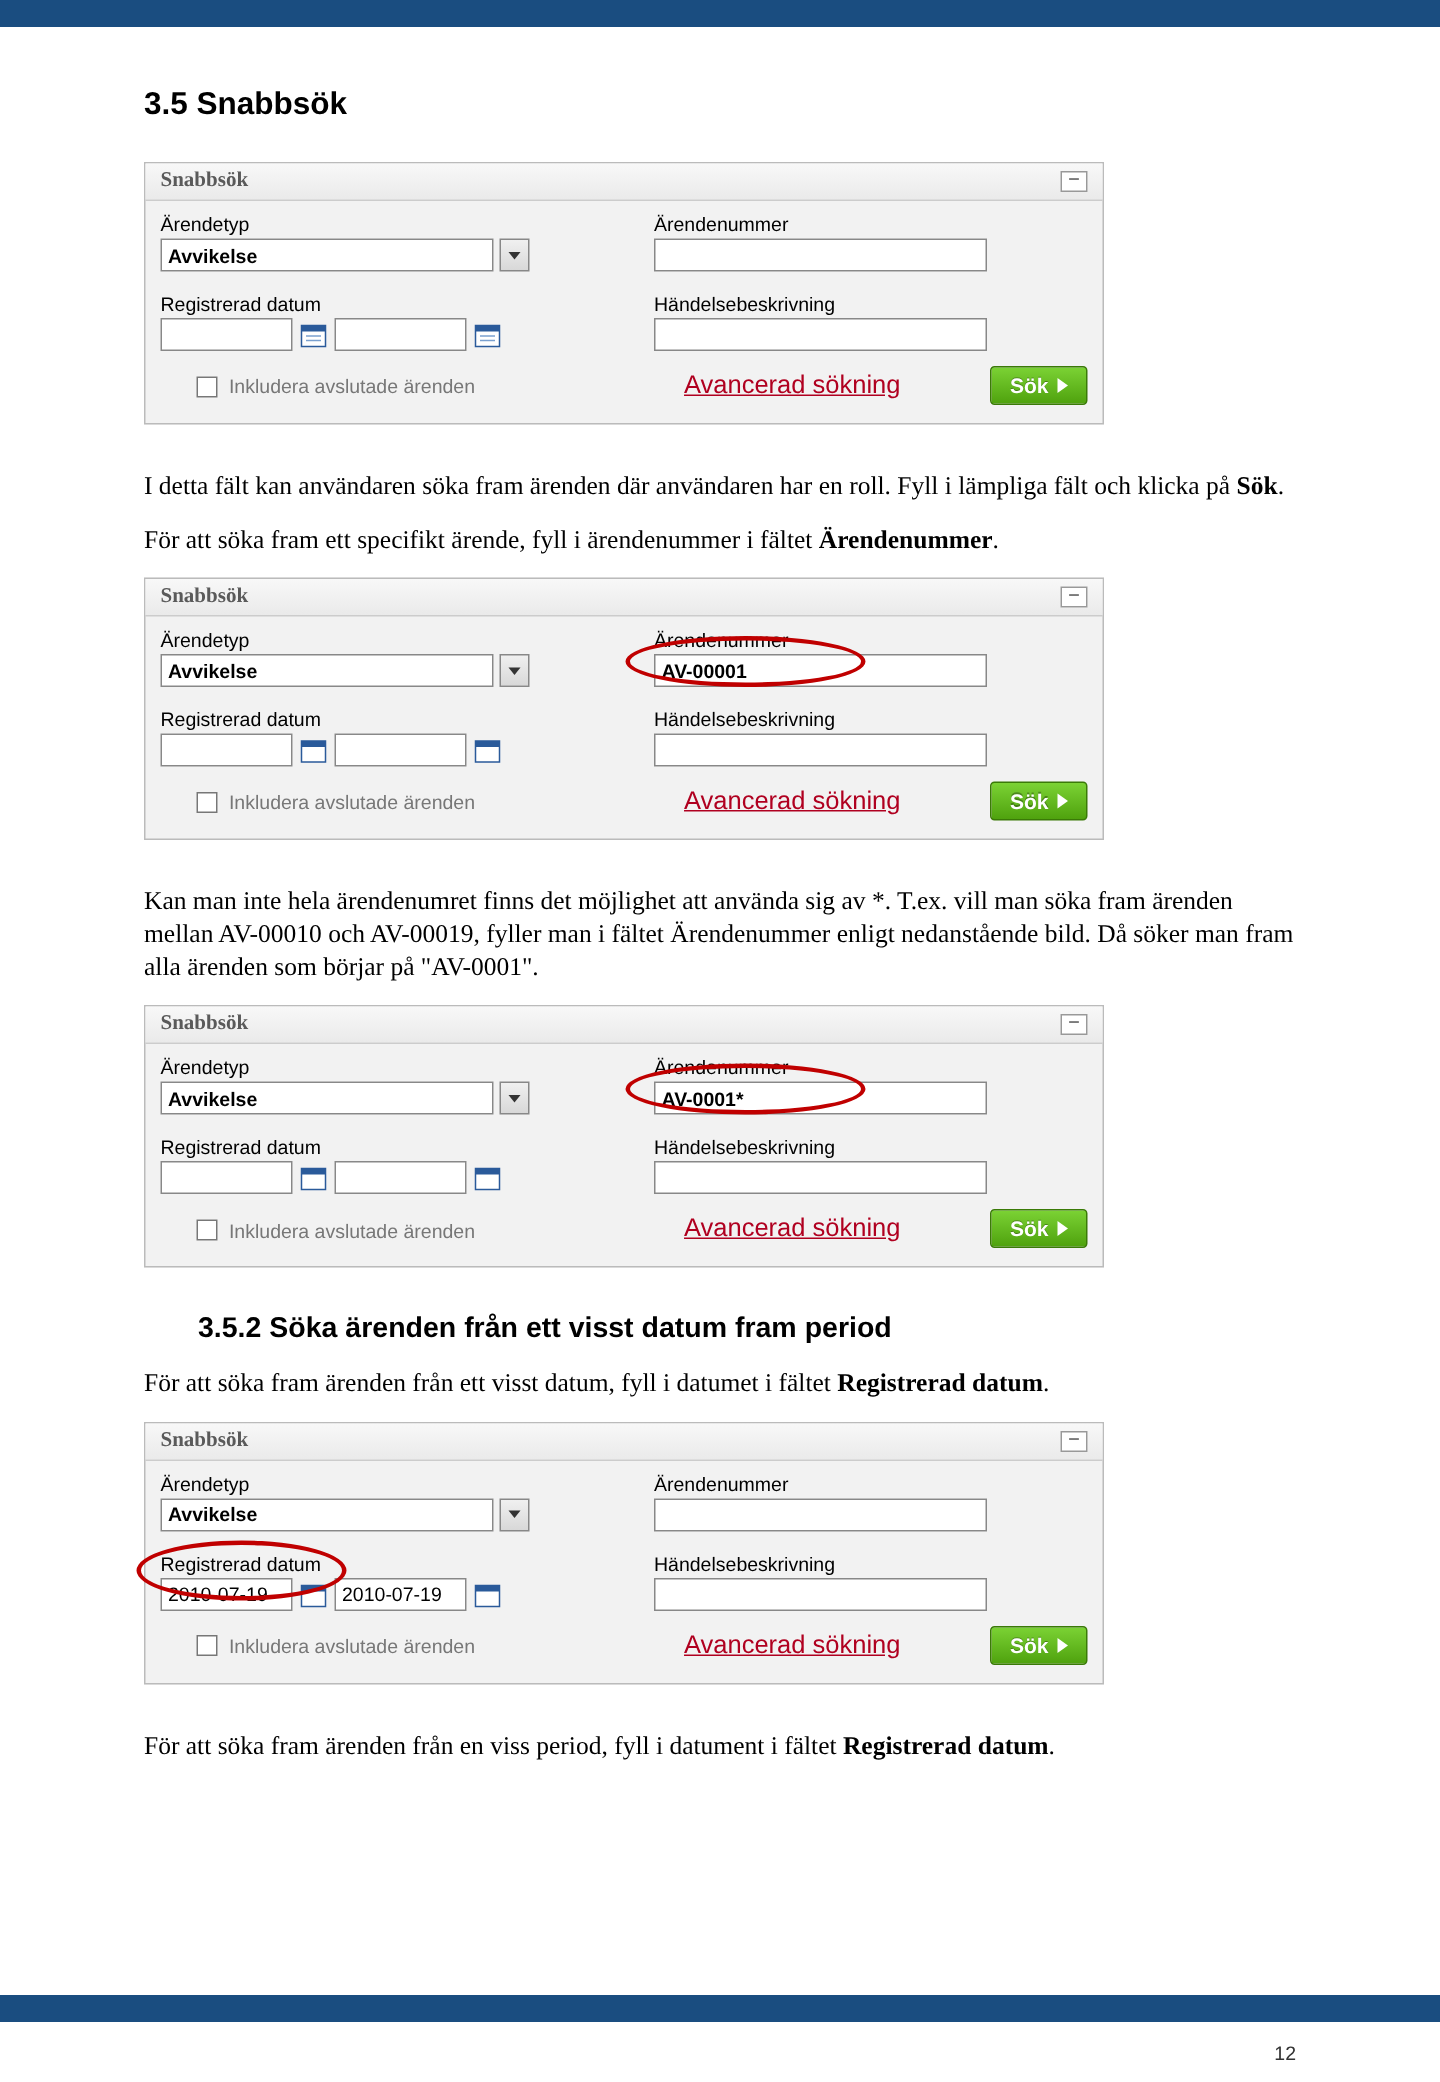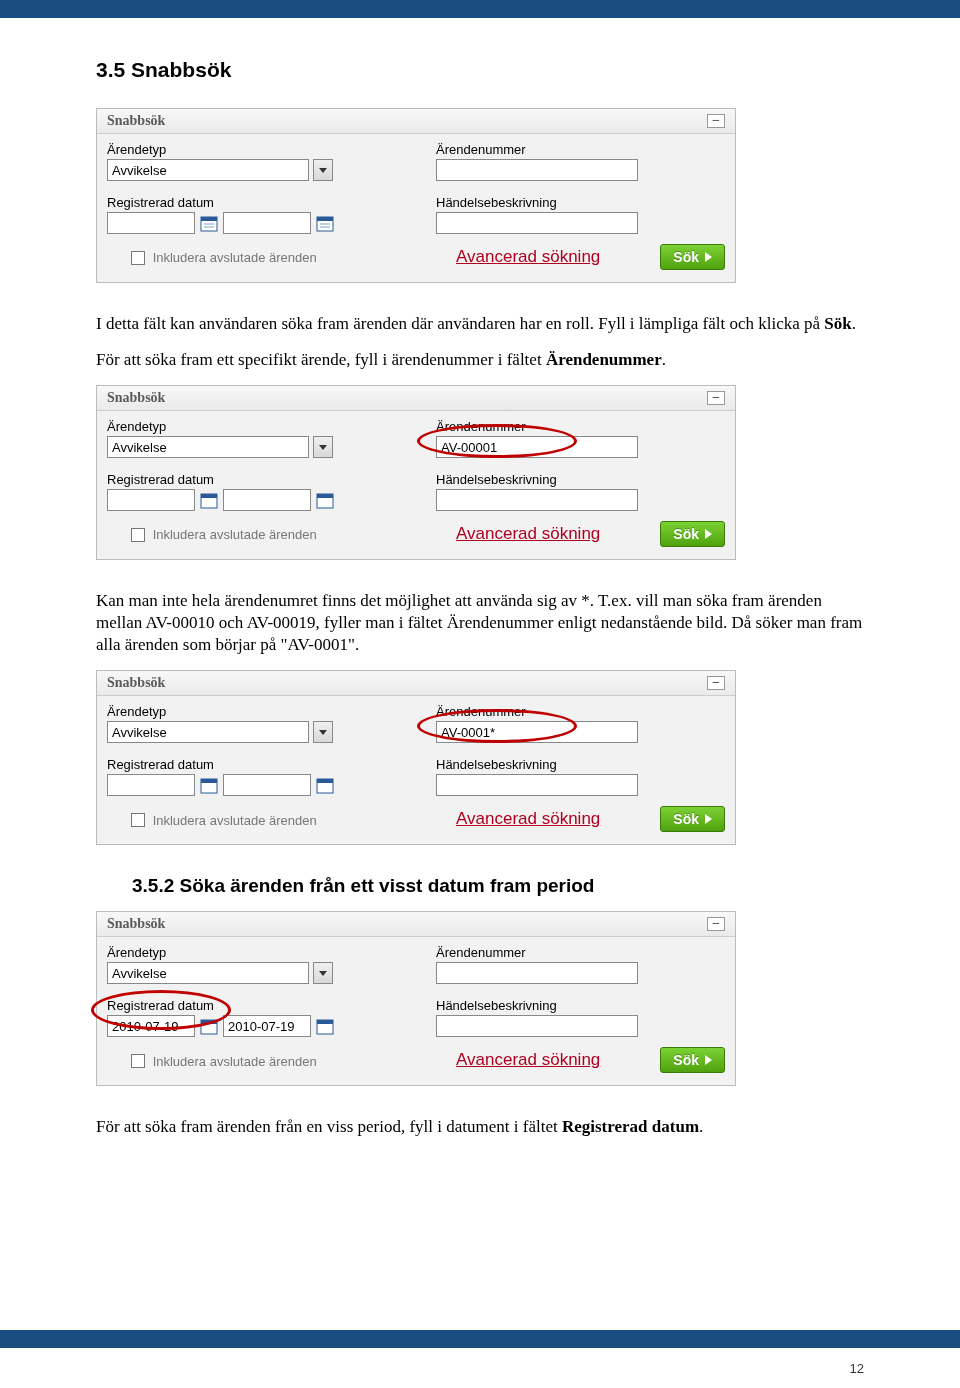--- a/index.html
+++ b/index.html
@@ -86,21 +86,21 @@
   }
   .field-wrap { display:flex; align-items:center; gap:4px; }
   .text-input {
     border: 1px solid #888;
     background:#fff;
     height: 22px;
     padding: 0 4px;
     font-size: 13px;
     font-family: Arial, sans-serif;
   }
-  .wide { width: 202px; }
+  .wide { width: 222px; font-weight: bold; }
   .short { width: 88px; }
   .dropdown-btn {
     width: 20px;
     height: 22px;
     border: 1px solid #888;
     background: linear-gradient(#f0f0f0,#d8d8d8);
     display:flex;
     align-items:center;
     justify-content:center;
   }
@@ -391,20 +391,23 @@
           <span>Sök</span>
           <span class="arrow-right"></span>
         </div>
       </div>
     </div>
     <div class="ellipse" style="top:38px; left:320px; width:160px; height:34px;"></div>
   </div>
 
   <div class="h3 indent">3.5.2 Söka ärenden från ett visst datum fram period</div>
 
+  <p class="p">
+    <span>För att söka fram ärenden från ett visst datum, fyll i datumet i fältet </span><b>Registrerad datum</b><span>.</span>
+  </p>
 
   <div class="panel" style="position:relative;">
     <div class="panel-header">
       <span>Snabbsök</span>
       <span class="collapse-box">−</span>
     </div>
     <div class="panel-body">
       <div class="row">
         <div class="col">
           <span class="label">Ärendetyp</span>

